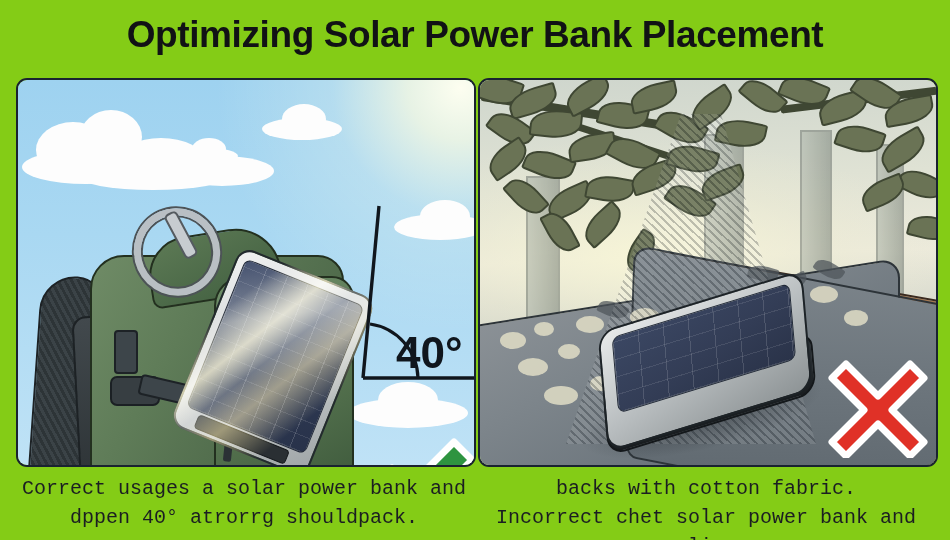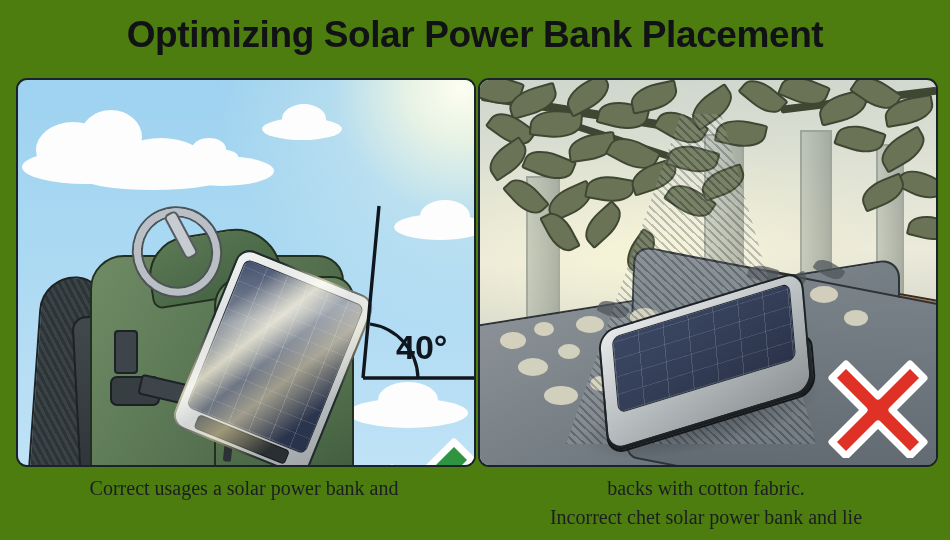--- a/index.html
+++ b/index.html
@@ -3,21 +3,21 @@
 <meta charset="utf-8">
 <style>
   html,body{margin:0;padding:0;}
   body{
     width:950px;height:540px;
     background:#ffffff;
     font-family:"Liberation Sans", sans-serif;
     overflow:hidden;
     position:relative;
   }
-  #infographic{position:relative;width:950px;height:540px;background:#4d7c0f;}
+  #infographic{position:relative;width:950px;height:540px;background:#84cc16;}
 
   
   .title{
     position:absolute;left:0;top:14px;width:950px;
     text-align:center;
     font-size:37px;font-weight:bold;
     letter-spacing:-0.4px;
     color:#111215;
     font-family:"Liberation Sans", sans-serif;
   }
@@ -129,21 +129,21 @@
   }
   .solar-ports{
     position:absolute;left:24px;bottom:5px;width:96px;height:13px;
     background:#2a2f33;border-radius:4px;border:1.4px solid #14181b;
   }
 
   
   .angle-svg{position:absolute;left:300px;top:122px;}
   .angle-label{
     position:absolute;left:378px;top:248px;
-    font-size:34px;font-weight:bold;color:#10161d;
+    font-size:44px;font-weight:bold;color:#10161d;
     font-family:"Liberation Sans", sans-serif;
   }
 
   
   .check-wrap{position:absolute;left:344px;top:356px;}
 
   
   .forest-bg{
     position:absolute;inset:0;
     background:linear-gradient(178deg,#cfd6cd 0%, #dfe2d4 26%, #eceadb 46%, #cfd3c8 68%, #b3b9ad 100%);
@@ -249,21 +249,21 @@
 
   
   .x-wrap{position:absolute;left:824px;top:356px;}
 
   
   .caption{
     position:absolute;top:474px;width:456px;
     text-align:center;
     font-size:20px;line-height:29px;
     color:#1b1e22;
-    font-family:Liberation Serif, serif;
+    font-family:Liberation Mono, monospace;
   }
   #caption-left{left:16px;}
   #caption-right{left:478px;}
   .cap-line{display:block;}
 </style>
 </head>
 <body>
 
 <div id="infographic">
 
@@ -460,20 +460,21 @@
         <svg width="104" height="100" viewBox="0 0 104 100">
           <path d="M20 6 L52 38 L84 6 L98 20 L66 52 L98 84 L84 98 L52 66 L20 98 L6 84 L38 52 L6 20 Z" fill="#e03127" stroke="#ffffff" stroke-width="7" stroke-linejoin="round"></path>
         </svg>
       </div>
 
     </div>
   </div>
 
   <div class="caption" id="caption-left">
     <span class="cap-line">Correct usages a solar power bank and</span>
+    <span class="cap-line">dppen 40° atrorrg shouldpack.</span>
   </div>
 
   <div class="caption" id="caption-right">
     <span class="cap-line">backs with cotton fabric.</span>
     <span class="cap-line">Incorrect chet solar power bank and lie</span>
   </div>
 
 </div>
 
 </body></html>

